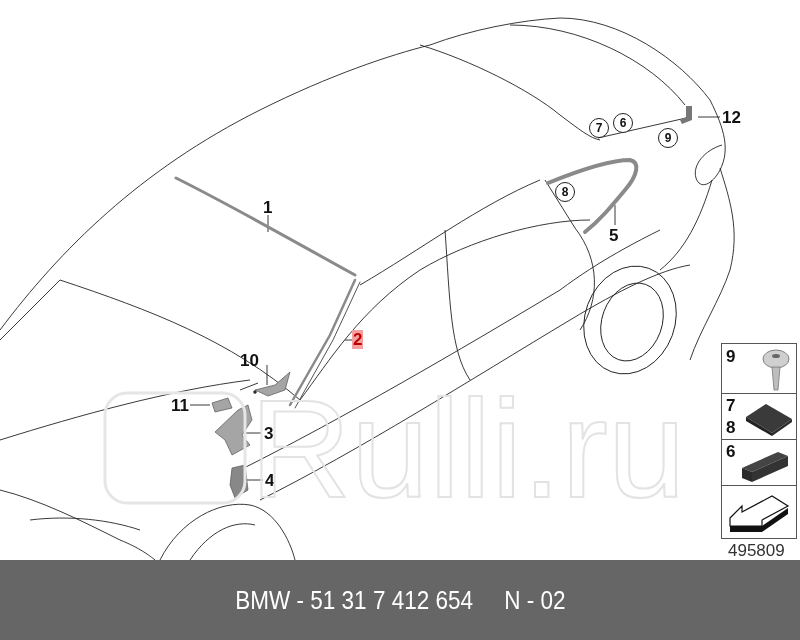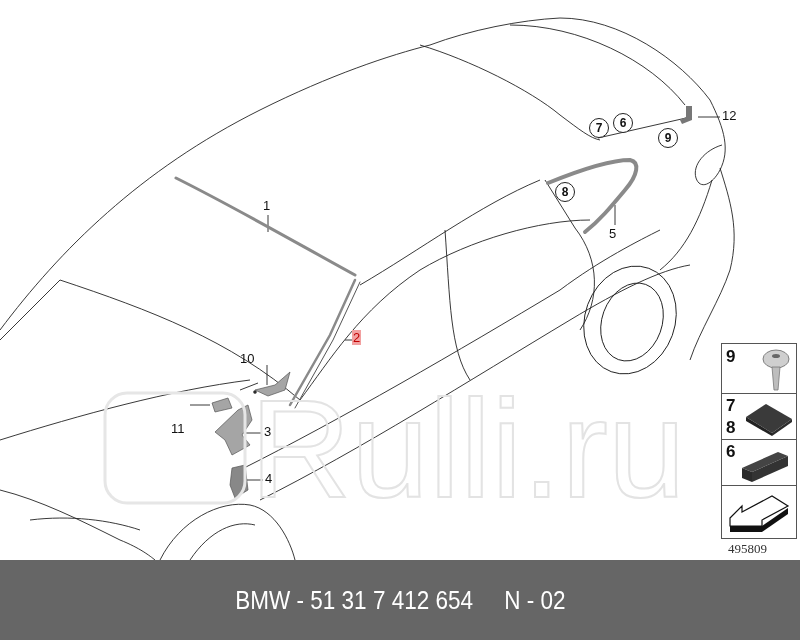--- a/index.html
+++ b/index.html
@@ -1,24 +1,24 @@
 <!DOCTYPE html>
 <html><head>
   <meta charset="utf-8">
   <style>
     html, body { margin: 0; padding: 0; }
     body { width: 800px; height: 640px; background: #ffffff; position: relative; overflow: hidden; font-family: "Liberation Sans", sans-serif; }
     #diagram { position: absolute; left: 0; top: 0; width: 800px; height: 560px; }
-    .callout { position: absolute; font-family: "Liberation Sans", sans-serif; font-weight: normal; font-size: 13px; color: #111; line-height: 1; }
+    .callout { position: absolute; font-family: "Liberation Sans", sans-serif; font-weight: bold; font-size: 17px; color: #111; line-height: 1; }
     .circled { position: absolute; width: 18px; height: 18px; border: 1.3px solid #222; border-radius: 50%; font-size: 12px; font-weight: bold; color: #111; display: flex; align-items: center; justify-content: center; background: #fff; font-family: "Liberation Sans", sans-serif; }
     .hl { background: #f2a0a0; color: #c00000; padding: 0 1px; }
     #legend { position: absolute; left: 721px; top: 343px; width: 76px; height: 196px; }
     .lg-cell { position: absolute; left: 0; width: 74px; border: 1px solid #555; background: #fff; }
     .lg-num { position: absolute; font-weight: bold; font-size: 17px; color: #111; font-family: "Liberation Sans", sans-serif; line-height: 1; }
-    #imgcode { position: absolute; left: 728px; top: 541px; font-size: 13px; color: #333; font-family: Liberation Serif, serif; }
+    #imgcode { position: absolute; left: 728px; top: 541px; font-size: 17px; color: #333; font-family: Liberation Sans, sans-serif; }
     #watermark { position: absolute; left: 100px; top: 385px; width: 600px; height: 120px; pointer-events: none; }
     #footer { position: absolute; left: 0; top: 560px; width: 800px; height: 80px; background: #666666; display: flex; align-items: center; justify-content: center; }
     #footer .ftxt { color: #ffffff; font-family: "Liberation Sans", sans-serif; font-size: 25px; letter-spacing: 0px; white-space: pre; transform: scaleX(0.9); }
   </style>
 </head>
 <body>
 
 <svg id="diagram" viewBox="0 0 800 560" xmlns="http://www.w3.org/2000/svg">
   <g fill="none" stroke="#222" stroke-width="0.9">
 
@@ -83,21 +83,21 @@
     <path d="M232 468 L 245 465 L 248 490 L 235 498 L 230 485 Z" fill="#888"></path>
   </g>
 </svg>
 
 <div class="callout" style="left:263px;top:199px;">1</div>
 <div class="callout" style="left:352px;top:331px;"><span class="hl">2</span></div>
 <div class="callout" style="left:264px;top:425px;">3</div>
 <div class="callout" style="left:265px;top:472px;">4</div>
 <div class="callout" style="left:609px;top:227px;">5</div>
 <div class="callout" style="left:240px;top:352px;">10</div>
-<div class="callout" style="left:171px;top:397px;margin-top:25px;">11</div>
+<div class="callout" style="left:171px;top:397px;">11</div>
 <div class="callout" style="left:722px;top:109px;">12</div>
 
 <div class="circled" style="left:589px;top:118px;">7</div>
 <div class="circled" style="left:613px;top:113px;">6</div>
 <div class="circled" style="left:658px;top:128px;">9</div>
 <div class="circled" style="left:555px;top:182px;">8</div>
 
 <svg id="watermark" viewBox="0 0 600 120" xmlns="http://www.w3.org/2000/svg">
   <rect x="5" y="8" width="140" height="110" rx="22" fill="none" stroke="#e6e6e6" stroke-width="3"></rect>
   <text x="150" y="112" font-family="Liberation Sans, sans-serif" font-size="140" fill="none" stroke="#e3e3e3" stroke-width="2">Rulli.ru</text>

